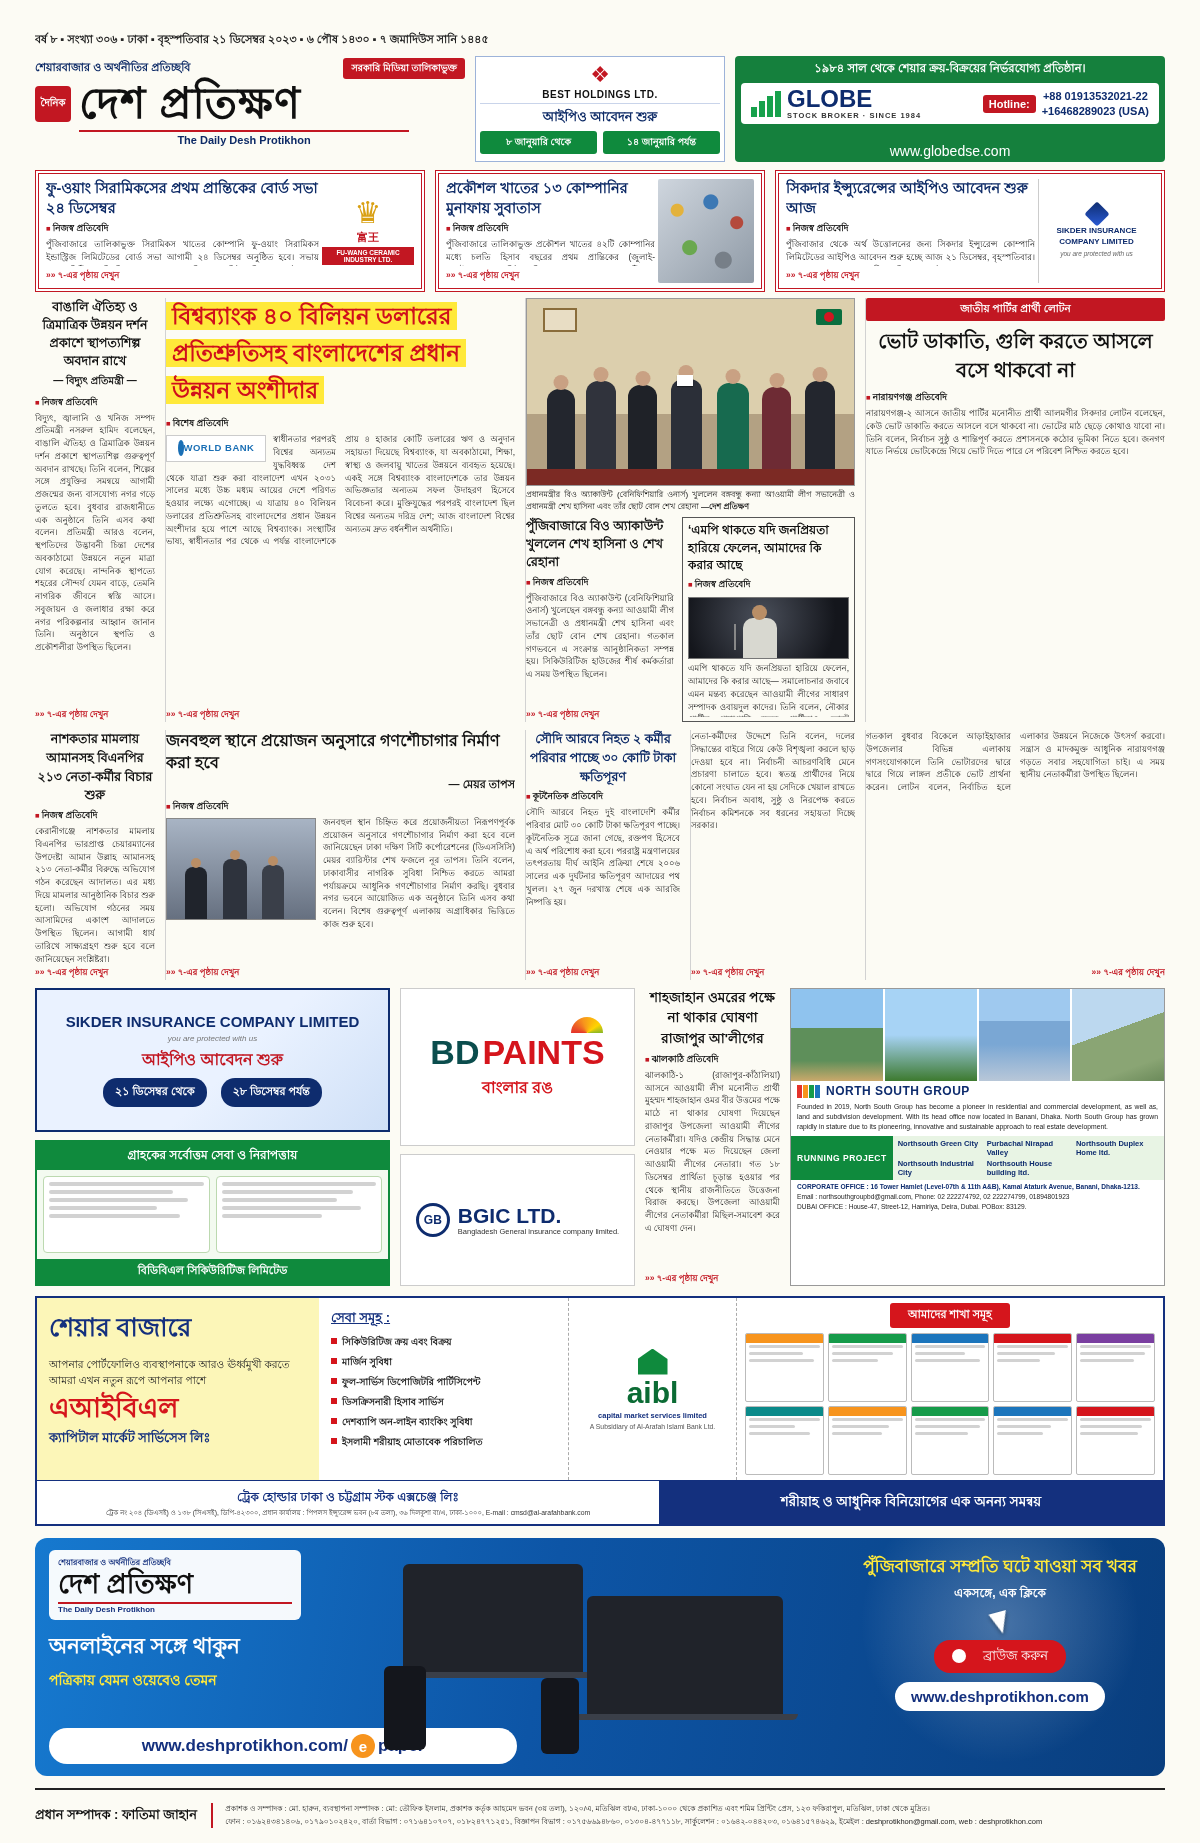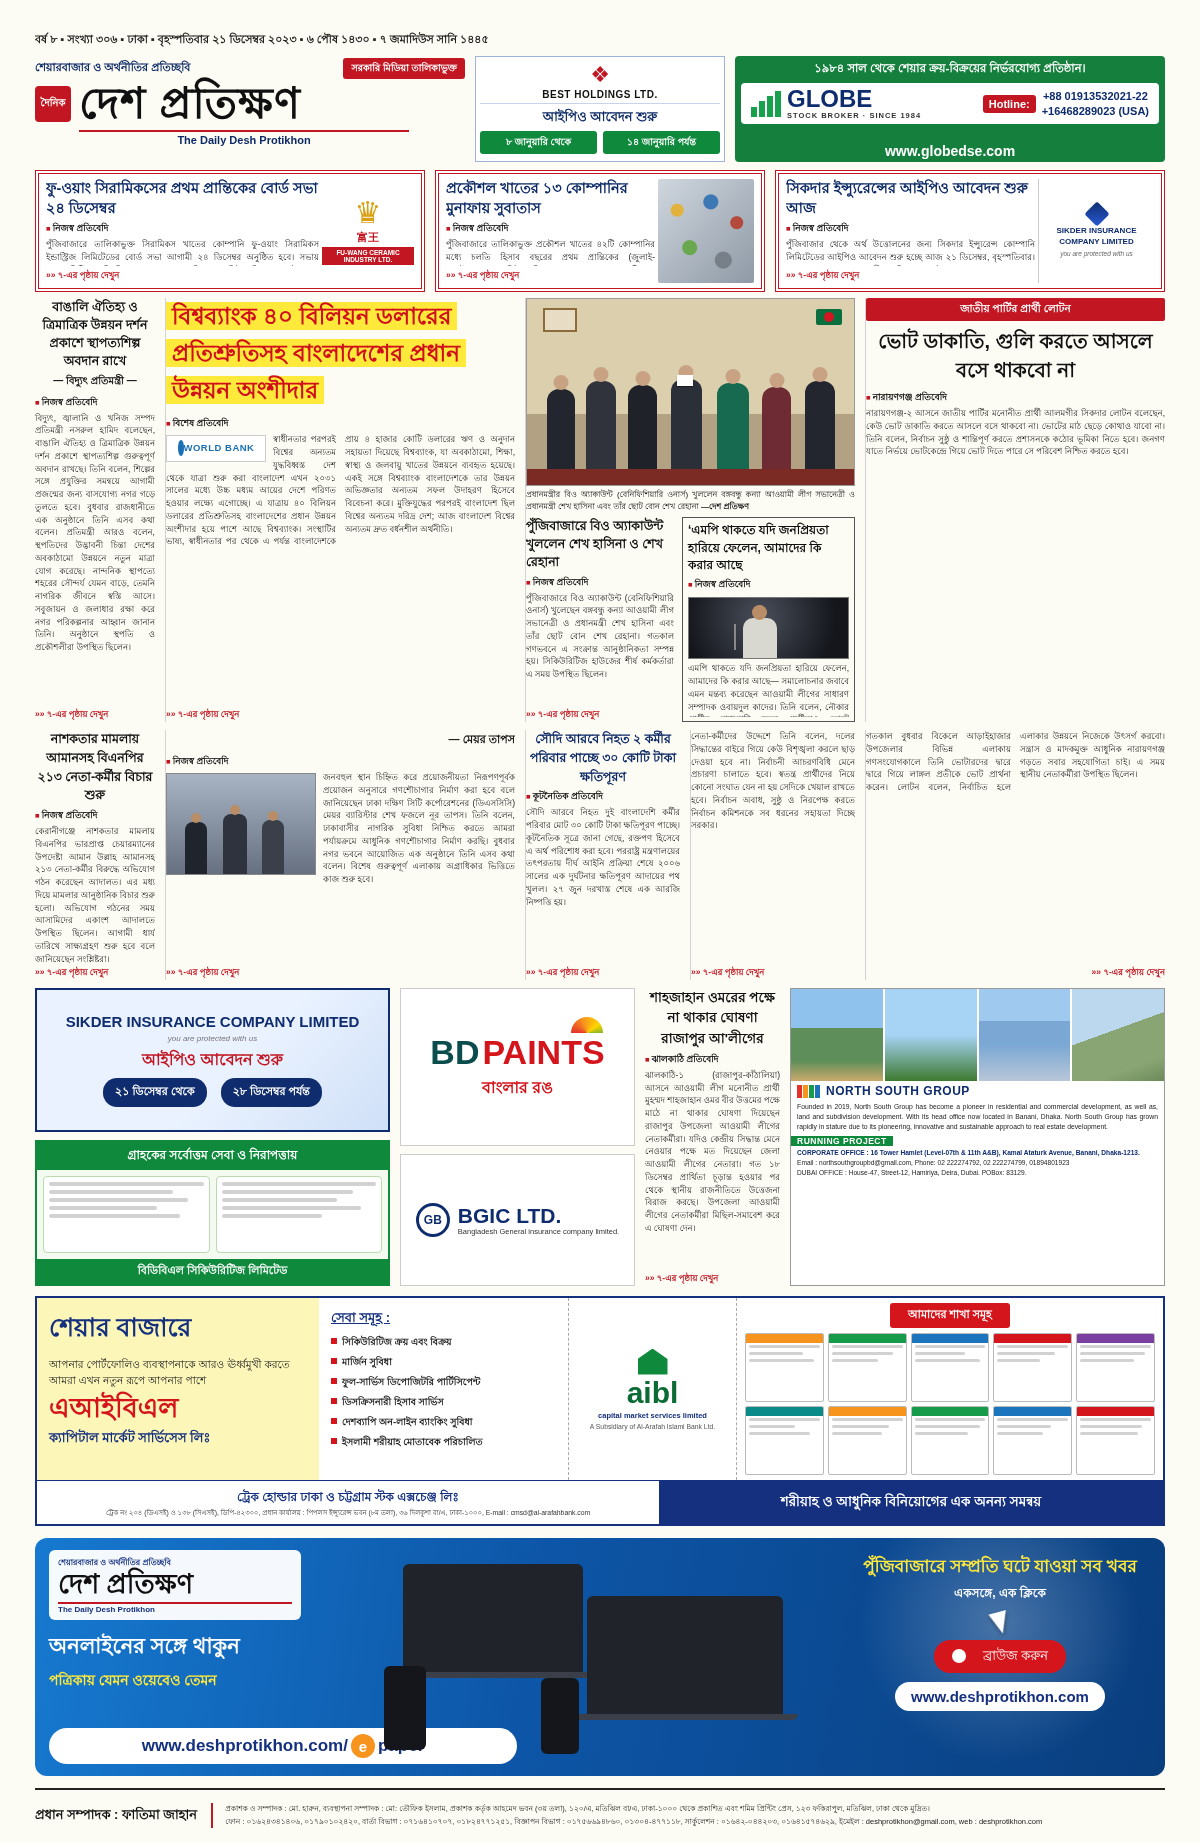--- a/index.html
+++ b/index.html
@@ -39,21 +39,21 @@
 .globe-top{color:#fff;font-size:11.5px;font-weight:bold;text-align:center;padding:4px 6px}
 .globe-mid{flex:1;background:#fff;margin:0 6px;border-radius:4px;display:flex;align-items:center;justify-content:space-between;padding:4px 10px}
 .globe-logo{display:flex;align-items:center;gap:6px}
 .globe-bars{display:flex;align-items:flex-end;gap:2px;height:26px}
 .globe-bars i{width:6px;background:#17a14c;display:block}
 .globe-word{font-size:24px;font-weight:bold;color:#0e2c6e;line-height:1}
 .globe-sub{font-size:7.5px;letter-spacing:1px;color:#333;font-weight:bold}
 .globe-hot{display:flex;align-items:center;gap:6px}
 .hot-label{background:#c21722;color:#fff;font-weight:bold;font-size:11px;padding:3px 6px;border-radius:3px}
 .hot-nums{font-size:11px;font-weight:bold;color:#0e2c6e;line-height:1.3;text-align:center}
-.globe-web{color:#fff;font-size:14px;font-weight:bold;text-align:center;padding:19px}
+.globe-web{color:#fff;font-size:14px;font-weight:normal;text-align:center;padding:19px}
 
 .teasers{top:170px;height:122px}
 .teaser{border:4px double #c21722;padding:5px 7px;display:flex;gap:3px;background:#fff;overflow:hidden}
 .teaser .txt{flex:1;display:flex;flex-direction:column;overflow:hidden}
 .teaser-h{font-size:14.5px;line-height:1.35;font-weight:bold;color:#0d2a66}
 .fw{width:92px;display:flex;flex-direction:column;align-items:center;justify-content:center;gap:2px;flex:none}
 .fw-crown{font-size:30px;color:#d9a013;line-height:1}
 .fw-cn{font-size:11px;color:#c21722;font-weight:bold}
 .fw-band{background:#c21722;color:#fff;font-size:6.5px;font-weight:bold;text-align:center;padding:2px;width:100%}
 .pipes{width:96px;flex:none;border-radius:2px;background:
@@ -381,20 +381,21 @@
   </div>
 
   <div class="band bandB row news">
     <div class="colB1 artcol">
       <div class="bnp-h">নাশকতার মামলায় আমানসহ বিএনপির ২১৩ নেতা-কর্মীর বিচার শুরু</div>
       <div class="byline">নিজস্ব প্রতিবেদি</div>
       <div class="bt grow">কেরানীগঞ্জে নাশকতার মামলায় বিএনপির ভারপ্রাপ্ত চেয়ারম্যানের উপদেষ্টা আমান উল্লাহ আমানসহ ২১৩ নেতা-কর্মীর বিরুদ্ধে অভিযোগ গঠন করেছেন আদালত। এর মধ্য দিয়ে মামলার আনুষ্ঠানিক বিচার শুরু হলো। অভিযোগ গঠনের সময় আসামিদের একাংশ আদালতে উপস্থিত ছিলেন। আগামী ধার্য তারিখে সাক্ষ্যগ্রহণ শুরু হবে বলে জানিয়েছেন সংশ্লিষ্টরা।</div>
       <div class="more">৭-এর পৃষ্ঠায় দেখুন</div>
     </div>
     <div class="colB2 artcol">
+      <div class="toilet-h">জনবহুল স্থানে প্রয়োজন অনুসারে গণশৌচাগার নির্মাণ করা হবে</div>
       <div class="toilet-att">— মেয়র তাপস</div>
       <div class="byline">নিজস্ব প্রতিবেদি</div>
       <div class="bt grow">
         <span class="tphoto">
           <span class="tp" style="left:12%;width:22px;height:52px"></span>
           <span class="tp" style="left:38%;width:24px;height:60px;background:#2e333d"></span>
           <span class="tp" style="left:64%;width:22px;height:54px;background:#3a3f49"></span>
         </span>
         <span>জনবহুল স্থান চিহ্নিত করে প্রয়োজনীয়তা নিরূপণপূর্বক প্রয়োজন অনুসারে গণশৌচাগার নির্মাণ করা হবে বলে জানিয়েছেন ঢাকা দক্ষিণ সিটি কর্পোরেশনের (ডিএসসিসি) মেয়র ব্যারিস্টার শেখ ফজলে নূর তাপস। তিনি বলেন, ঢাকাবাসীর নাগরিক সুবিধা নিশ্চিত করতে আমরা পর্যায়ক্রমে আধুনিক গণশৌচাগার নির্মাণ করছি। বুধবার নগর ভবনে আয়োজিত এক অনুষ্ঠানে তিনি এসব কথা বলেন। বিশেষ গুরুত্বপূর্ণ এলাকায় অগ্রাধিকার ভিত্তিতে কাজ শুরু হবে।</span>
       </div>
@@ -486,20 +487,27 @@
             <i style="background:#e4322b"></i>
             <i style="background:#f7941d"></i>
             <i style="background:#169b4a"></i>
             <i style="background:#1c75bc"></i>
           </span>
         <span class="ns-name">NORTH SOUTH GROUP</span>
       </div>
       <div class="ns-desc">Founded in 2019, North South Group has become a pioneer in residential and commercial development, as well as, land and subdivision development. With its head office now located in Banani, Dhaka. North South Group has grown rapidly in stature due to its pioneering, innovative and sustainable approach to real estate development.</div>
       <div class="ns-run">
         <span class="ns-run-label">RUNNING PROJECT</span>
+        <div class="ns-projects">
+          <span>Northsouth Green City</span>
+          <span>Purbachal Nirapad Valley</span>
+          <span>Northsouth Duplex Home ltd.</span>
+          <span>Northsouth Industrial City</span>
+          <span>Northsouth House building ltd.</span>
+        </div>
       </div>
       <div class="ns-office">
         <div><b>CORPORATE OFFICE : 16 Tower Hamlet (Level-07th &amp; 11th A&amp;B), Kamal Ataturk Avenue, Banani, Dhaka-1213.</b></div>
         <div>Email : northsouthgroupbd@gmail.com, Phone: 02 222274792, 02 222274799, 01894801923</div>
         <div>DUBAI OFFICE : House-47, Street-12, Hamiriya, Deira, Dubai. POBox: 83129.</div>
       </div>
     </div>
   </div>
 
   <div class="band bandAibl">

